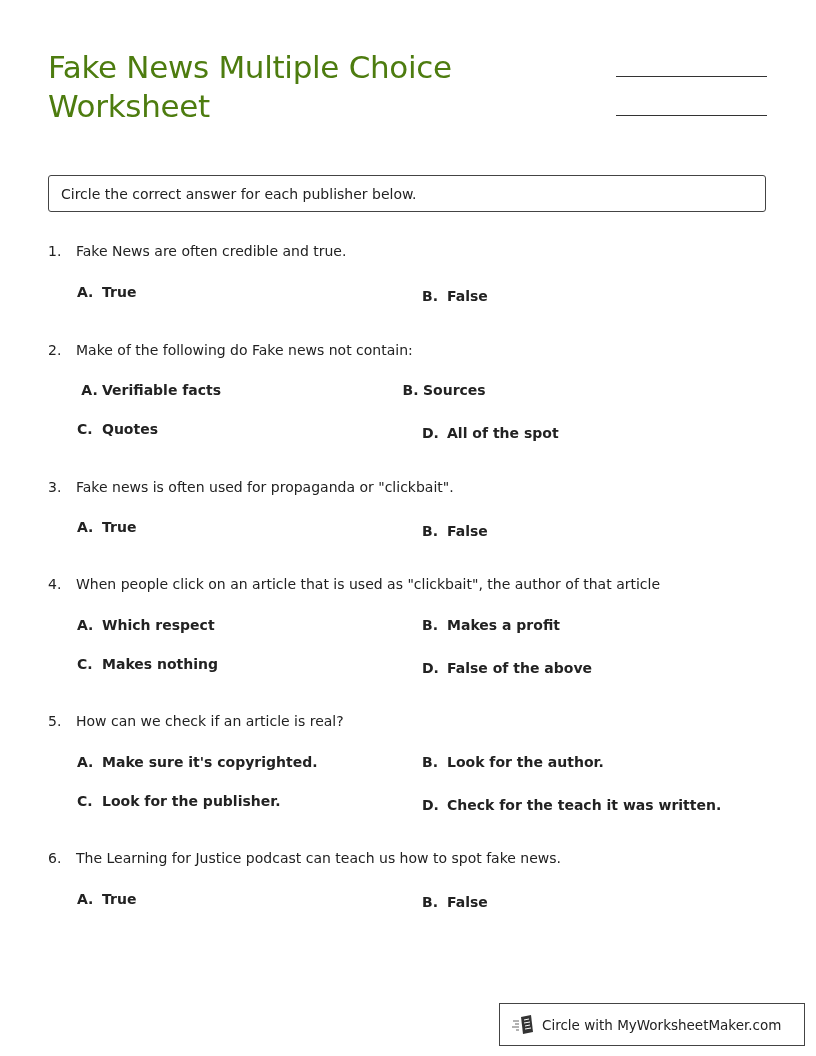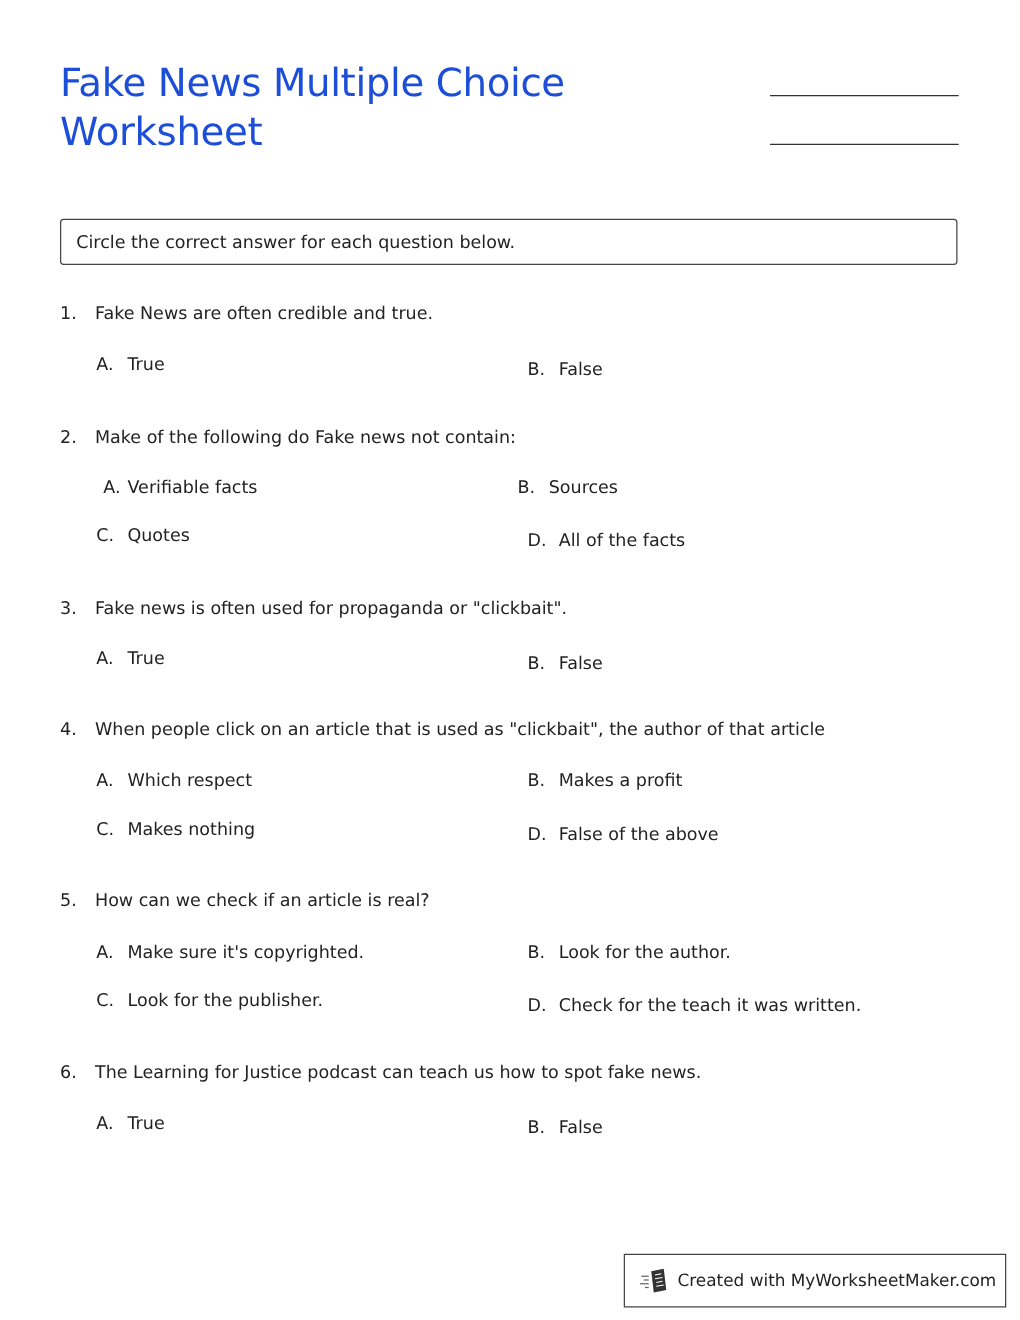--- a/index.html
+++ b/index.html
@@ -1,59 +1,59 @@
 <!DOCTYPE html>
 <html><head>
   <meta charset="utf-8">
   <style>
     html, body { margin: 0; padding: 0; background: #ffffff; }
     body { width: 816px; height: 1056px; position: relative; overflow: hidden; color: #222222; font-family: "DejaVu Sans", "Liberation Sans", sans-serif; }
-    .title { position: absolute; left: 48px; top: 48px; width: 460px; font-size: 31px; line-height: 39px; font-weight: normal; color: #1d4ed8; margin: 0; letter-spacing: -0.3px; }
+    .title { position: absolute; left: 48px; top: 48px; width: 460px; font-size: 31px; line-height: 39px; font-weight: normal; color: #4d7c0f; margin: 0; letter-spacing: -0.3px; }
     .field { position: absolute; font-family: "Liberation Serif", "DejaVu Serif", serif; font-size: 18px; color: #222; }
     .field .line { position: absolute; left: 616px; width: 151px; border-bottom: 1px solid #333; }
     .instructions { position: absolute; left: 48px; top: 175px; width: 718px; height: 37px; border: 1px solid #444; border-radius: 3px; box-sizing: border-box; font-size: 14px; line-height: 37px; padding-left: 12px; color: #222; }
     .q { position: absolute; left: 48px; font-size: 14px; color: #222; }
     .q .num { position: absolute; left: 0; width: 20px; }
     .q .text { position: absolute; left: 28px; white-space: nowrap; }
-    .opt { position: absolute; font-size: 14px; white-space: nowrap; color: #222; }
+    .opt { position: absolute; font-size: 14px; white-space: nowrap; color: #222; font-weight: bold; }
     .opt .letter { display: inline-block; width: 25px; }
     .footer { position: absolute; left: 499px; top: 1003px; width: 306px; height: 43px; border: 1px solid #444; box-sizing: border-box; display: flex; align-items: center; padding-left: 12px; font-size: 13.5px; color: #222; }
     .footer .logo { width: 24px; height: 22px; margin-right: 6px; }
   </style>
 </head>
 <body>
 
 <h1 class="title">Fake News Multiple Choice Worksheet</h1>
 
 <div class="field">
 
   <span class="line" style="top:52px;height:24px;"></span>
 </div>
 <div class="field">
 
   <span class="line" style="top:90px;height:25px;"></span>
 </div>
 
-<div class="instructions">Circle the correct answer for each question below.</div>
+<div class="instructions">Circle the correct answer for each publisher below.</div>
 
 <div class="q" style="top:243px;">
   <span class="num">1.</span>
   <span class="text">Fake News are often credible and true.</span>
 </div>
 <div class="opt" style="left:77px;top:284px;"><span class="letter">A.</span><span>True</span></div>
 <div class="opt" style="left:422px;top:288px;"><span class="letter">B.</span><span>False</span></div>
 
 <div class="q" style="top:342px;">
   <span class="num">2.</span>
   <span class="text">Make of the following do Fake news not contain:</span>
 </div>
 <div class="opt" style="left:77px;top:382px;text-align:center;"><span class="letter">A.</span><span>Verifiable facts</span></div>
-<div class="opt" style="left:414px;top:382px;"><span class="letter">B.</span><span>Sources</span></div>
+<div class="opt" style="left:398px;top:382px;text-align:center;"><span class="letter">B.</span><span>Sources</span></div>
 <div class="opt" style="left:77px;top:421px;"><span class="letter">C.</span><span>Quotes</span></div>
-<div class="opt" style="left:422px;top:425px;"><span class="letter">D.</span><span>All of the facts</span></div>
+<div class="opt" style="left:422px;top:425px;"><span class="letter">D.</span><span>All of the spot</span></div>
 
 <div class="q" style="top:479px;">
   <span class="num">3.</span>
   <span class="text">Fake news is often used for propaganda or "clickbait".</span>
 </div>
 <div class="opt" style="left:77px;top:519px;"><span class="letter">A.</span><span>True</span></div>
 <div class="opt" style="left:422px;top:523px;"><span class="letter">B.</span><span>False</span></div>
 
 <div class="q" style="top:576px;">
   <span class="num">4.</span>
@@ -84,14 +84,14 @@
   <span class="logo">
     <svg width="24" height="22" viewBox="0 0 24 22">
       <line x1="1" y1="7" x2="7" y2="7" stroke="#666" stroke-width="1"></line>
       <line x1="3" y1="10" x2="7" y2="10" stroke="#666" stroke-width="1"></line>
       <line x1="0" y1="13" x2="7" y2="13" stroke="#666" stroke-width="1"></line>
       <line x1="4" y1="16" x2="7" y2="16" stroke="#666" stroke-width="1"></line>
       <path d="M9 3 L19 1 L21 18 L11 20 Z" fill="#333"></path>
       <path d="M12 6 L17 5 M12 9 L18 8 M13 12 L18 11 M13 15 L19 14" stroke="#fff" stroke-width="1"></path>
     </svg>
   </span>
-  <span>Created with MyWorksheetMaker.com</span>
+  <span>Circle with MyWorksheetMaker.com</span>
 </div>
 
 </body></html>

